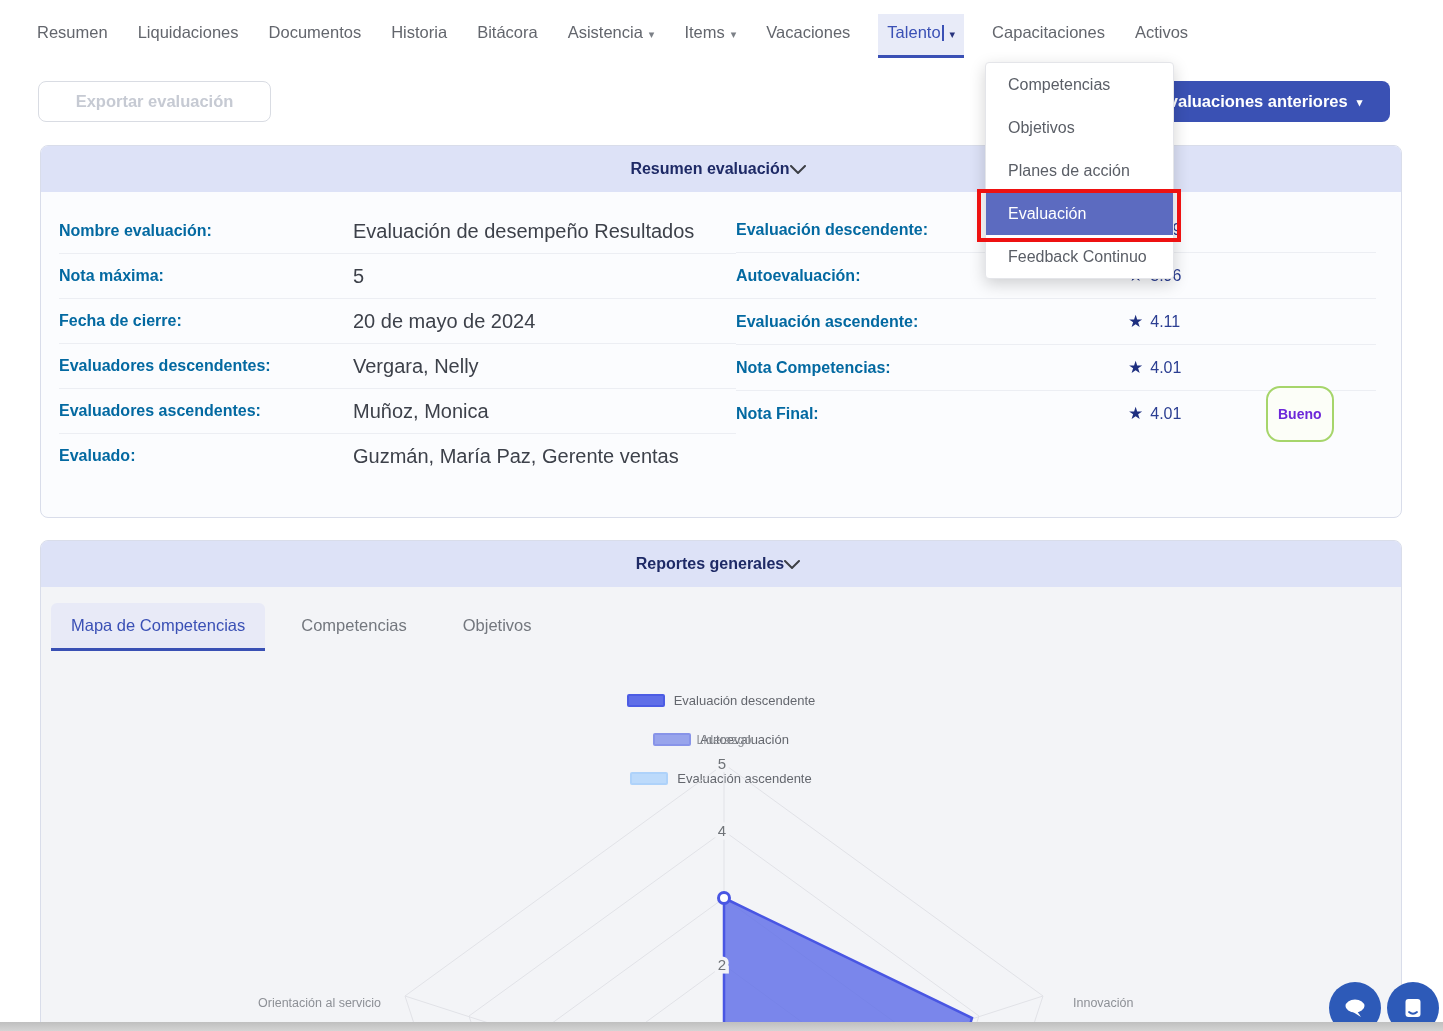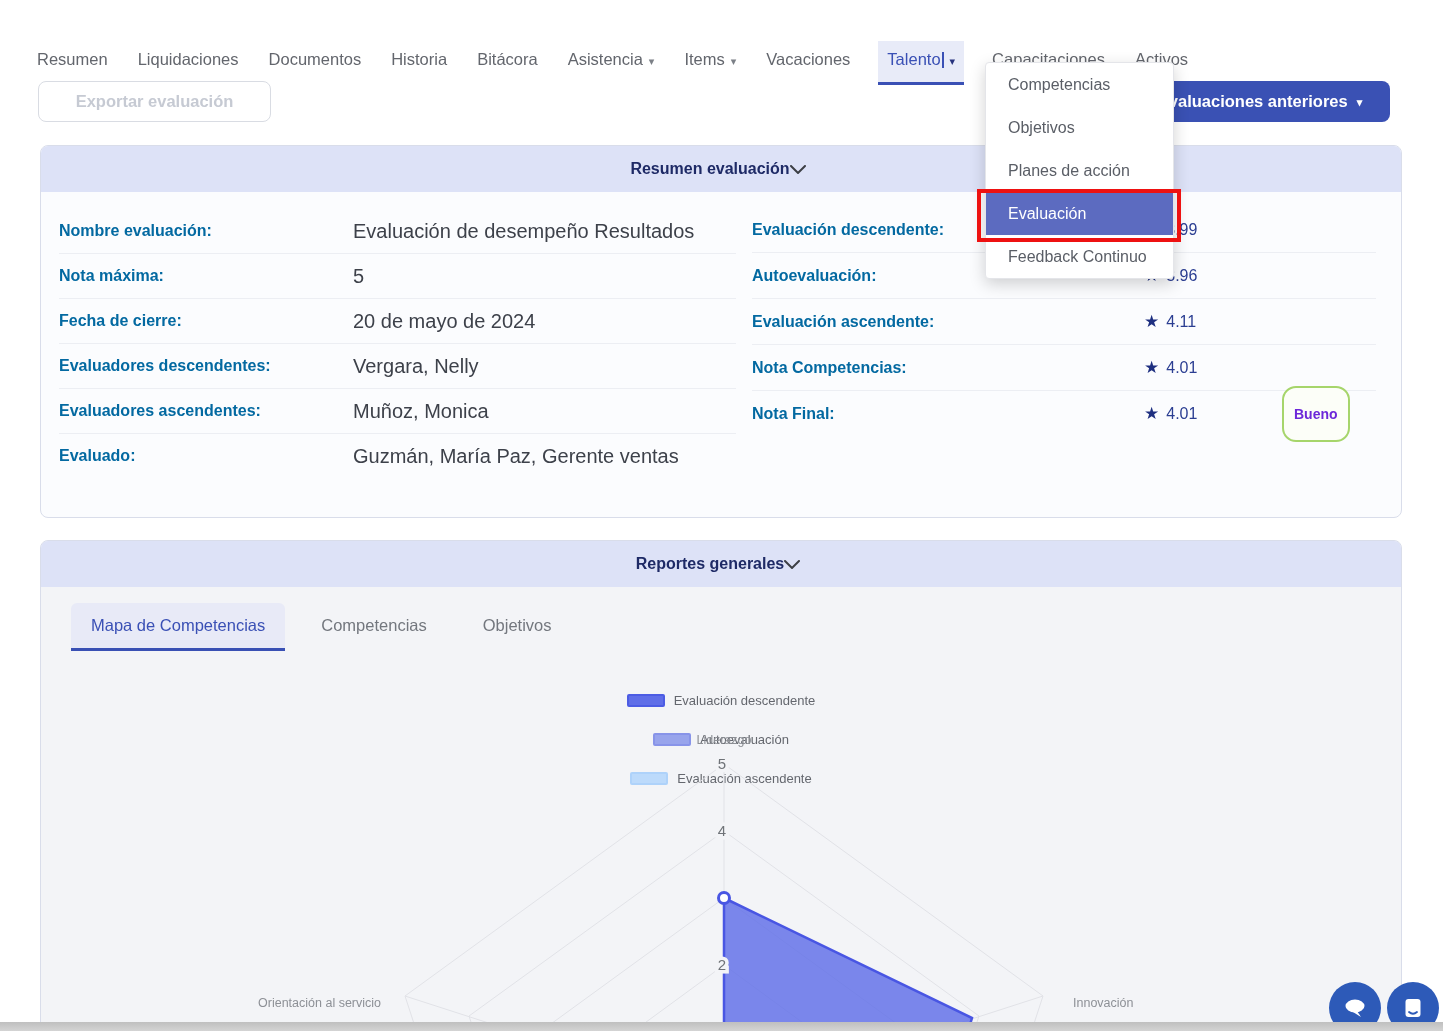--- a/index.html
+++ b/index.html
@@ -1,19 +1,19 @@
 <!DOCTYPE html>
 <html><head>
 <meta charset="utf-8">
 <style>
   html,body{margin:0;padding:0;background:#fff;font-family:"Liberation Sans",sans-serif;}
   #screen{position:relative;width:1443px;height:1031px;overflow:hidden;background:#fff;}
 
   
-  .nav{position:absolute;left:0;top:0;width:1443px;height:58px;display:flex;align-items:flex-end;padding-left:35px;box-sizing:border-box;gap:26px;background:#fff;margin-top:27px;}
+  .nav{position:absolute;left:0;top:0;width:1443px;height:58px;display:flex;align-items:flex-end;padding-left:35px;box-sizing:border-box;gap:26px;background:#fff;}
   .nav-item{font-size:16.5px;color:#63666d;padding:9px 2px 13px;border-bottom:3px solid transparent;white-space:nowrap;cursor:default;}
   .nav-item .caret{color:#7c8087;font-size:11px;margin-left:6px;}
   .nav-item.active{color:#3a50b5;background:#e8ebf8;padding:9px 9px 13px;border-bottom-color:#3a50b5;}
   .nav-item.active .caret{color:#27337d;}
   .cursor-bar{display:inline-block;width:2px;height:16px;background:#3a50b5;vertical-align:-3px;margin-left:1px;}
 
   
   .btn-export{position:absolute;left:38px;top:81px;width:233px;height:41px;border:1px solid #d9dce3;border-radius:8px;background:#fff;color:#c6cad3;font-weight:bold;font-size:16.5px;display:flex;align-items:center;justify-content:center;box-sizing:border-box;}
   .btn-prev{position:absolute;left:1130px;top:81px;width:260px;height:41px;border-radius:8px;background:#3a51b4;color:#fff;font-weight:bold;font-size:16.5px;display:flex;align-items:center;justify-content:center;gap:9px;z-index:5;}
   .btn-prev .caret{font-size:11px;margin-top:2px;}
@@ -22,37 +22,37 @@
   .panel{position:absolute;left:40px;width:1362px;background:#fbfcfe;border:1px solid #d9ddea;border-radius:8px;box-sizing:border-box;}
   #panel-resumen{top:145px;height:373px;}
   #panel-reportes{top:540px;height:520px;background:#f3f4f7;}
   .panel-header{height:46px;background:#dde2f7;border-radius:7px 7px 0 0;display:flex;align-items:center;justify-content:center;padding:0 24px 0 18px;}
   .panel-title{color:#1e2a66;font-weight:bold;font-size:16px;}
 
   
   .col-left{position:absolute;left:18px;top:63px;width:677px;}
   .col-right{position:absolute;left:695px;top:61px;width:640px;}
   .row{position:relative;height:44px;border-bottom:1px solid #eceef3;display:flex;align-items:center;}
-  .col-right .row{height:45px;margin-left:16px;}
+  .col-right .row{height:45px;}
   .row.last{border-bottom:none;}
   .lbl{font-weight:bold;font-size:16px;color:#0369a1;}
   .col-left .lbl{width:294px;flex:none;}
   .col-left .val{font-size:20px;color:#3d414a;}
   .col-right .val{position:absolute;left:392px;display:flex;align-items:center;gap:7px;font-size:16px;color:#2b3e92;}
   .star{color:#1e2f80;font-size:17px;line-height:1;}
   .badge{position:absolute;left:530px;border:2px solid #a6d56b;color:#6d28d9;font-weight:bold;font-size:14px;border-radius:14px;padding:18px 10px;background:#fcfef8;}
 
   
   .menu{position:absolute;left:985px;top:62px;width:187px;background:#fff;border:1px solid #e4e5e9;border-radius:4px;box-shadow:0 5px 16px rgba(0,0,0,.18);z-index:40;}
   .menu-item{height:43px;display:flex;align-items:center;padding-left:22px;font-size:16px;color:#5a5e66;}
   .menu-item.hl{background:#5c6bc0;color:#fff;}
   .annotation{position:absolute;left:977px;top:189px;width:204px;height:53px;border:4px solid #ee1111;z-index:45;box-sizing:border-box;pointer-events:none;}
 
   
-  .tabs{position:absolute;left:30px;top:62px;display:flex;gap:16px;}
+  .tabs{position:absolute;left:10px;top:62px;display:flex;gap:16px;}
   .tab{font-size:16.5px;color:#73777e;padding:13px 20px;border-bottom:3px solid transparent;}
   .tab.active{color:#3a50b5;background:#e8eaf7;border-radius:6px 6px 0 0;border-bottom-color:#3950b4;}
 
   
   .legend{position:absolute;left:0;top:152px;width:100%;display:flex;justify-content:center;gap:24px;align-items:center;flex-direction:column;}
   .legend-item{display:flex;align-items:center;gap:9px;font-size:13px;color:#64676e;}
   .sw{width:38px;height:13px;border-radius:2px;box-sizing:border-box;}
   .sw1{background:#5f6ee8;border:2px solid #4c5ce4;}
   .sw2{background:#98a4ec;border:2px solid #8894e9;}
   .sw3{background:#bcdafb;border:2px solid #aed2fa;}

